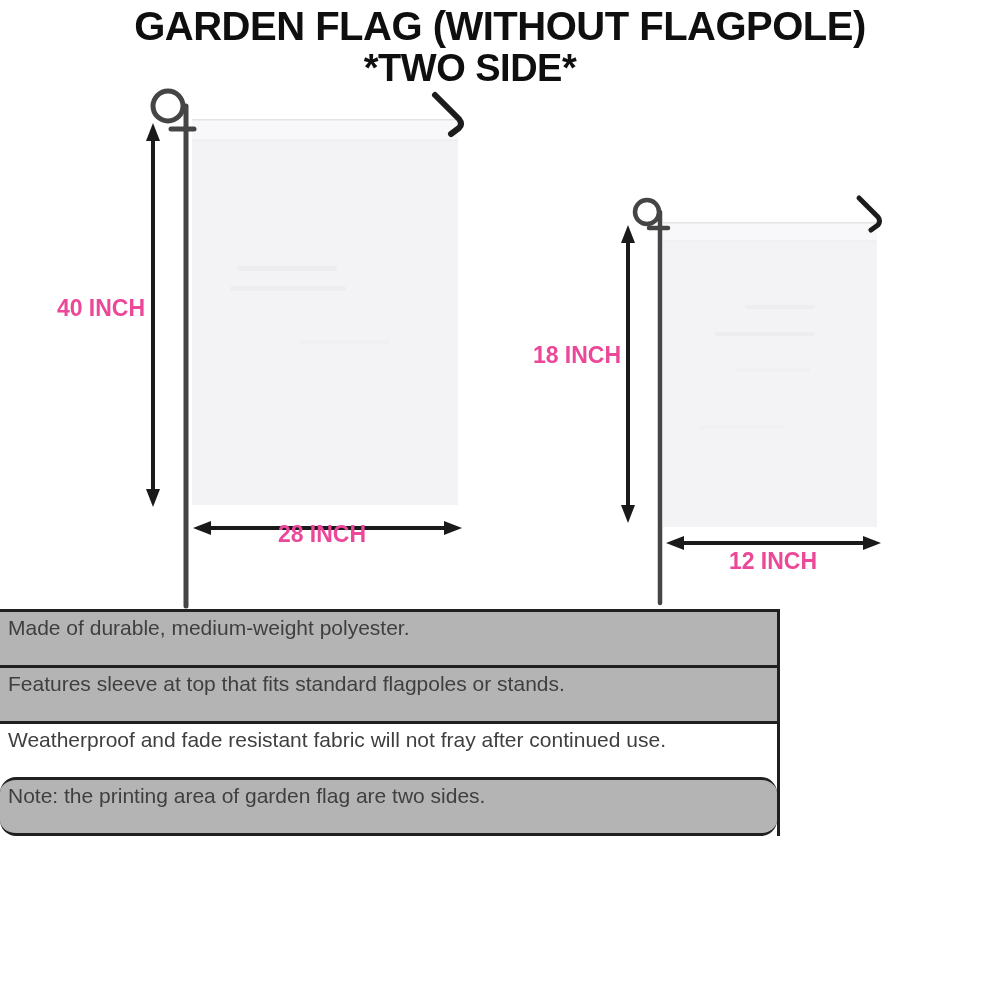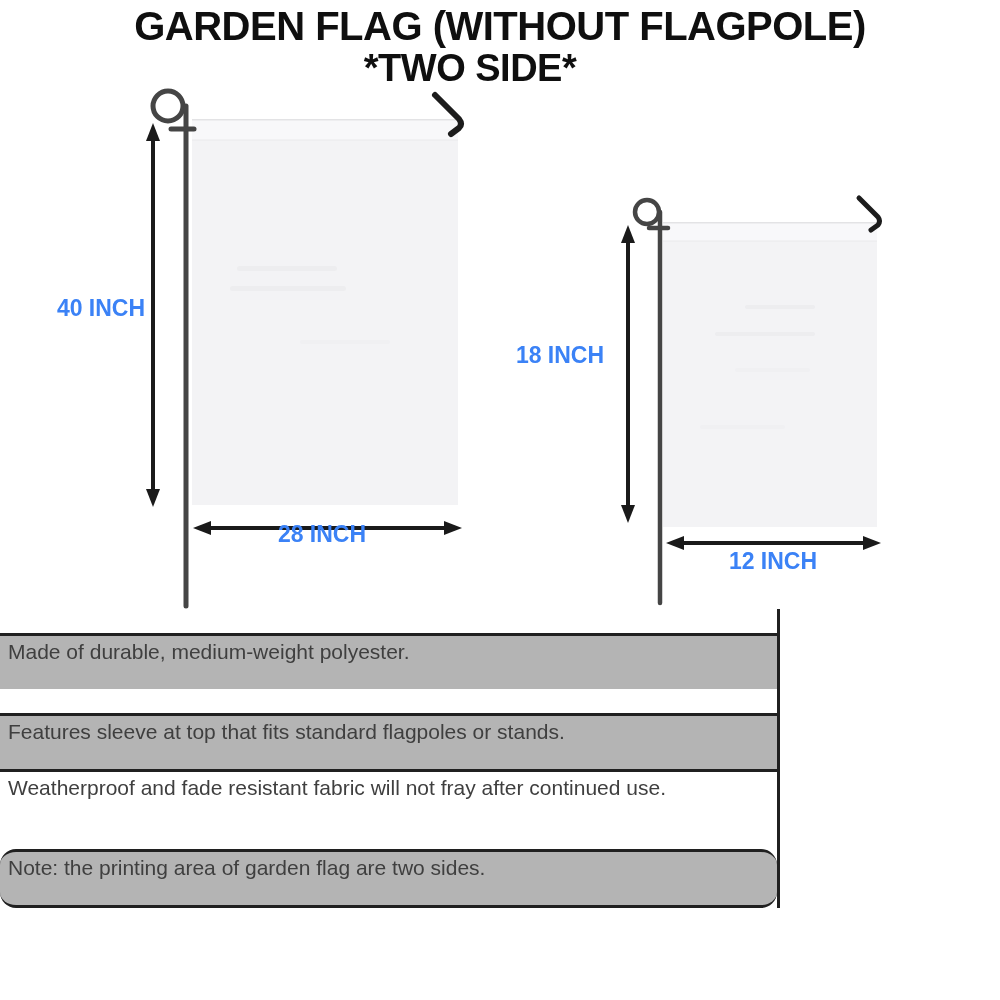--- a/index.html
+++ b/index.html
@@ -9,33 +9,33 @@
   }
   .title-block{
     position:absolute;top:6px;left:0;width:1000px;text-align:center;
     color:#0f0f0f;font-weight:800;letter-spacing:-0.5px;line-height:1.0;
   }
   .title-line1{font-size:40px;}
   .title-line2{font-size:38px;margin-top:3px;margin-left:-60px;}
   .diagram-svg{position:absolute;left:0;top:0;}
   .dim-label{
     position:absolute;transform:translate(-50%,-50%);
-    font-size:23px;font-weight:bold;color:#3b82f6;white-space:nowrap;
+    font-size:23px;font-weight:bold;color:#ec4899;white-space:nowrap;
   }
   .spec-table{
     position:absolute;left:0;top:609px;width:777px;
     border-right:3px solid #202020;
     font-size:21px;color:#3f3f3f;
   }
   .spec-row{
     height:49px;border-top:3px solid #202020;
     padding:4px 0 0 8px;background:#ffffff;
   }
   .spec-row:last-child{border-bottom:3px solid #202020;border-radius:16px;}
-  .spec-row.shaded{background:#b4b4b4;margin-top:24px;}
+  .spec-row.shaded{background:#b4b4b4;}
 </style>
 </head>
 <body>
 
 <div class="canvas">
 
   <div class="title-block">
     <div class="title-line1">GARDEN FLAG (WITHOUT FLAGPOLE)</div>
     <div class="title-line2">*TWO SIDE*</div>
   </div>
@@ -99,21 +99,21 @@
 
     <g fill="#1a1a1a">
       <line x1="681" y1="543" x2="866" y2="543" stroke="#1a1a1a" stroke-width="4"></line>
       <polygon points="666,543 684,536 684,550"></polygon>
       <polygon points="881,543 863,536 863,550"></polygon>
     </g>
   </svg>
 
   <div class="dim-label" style="left:101px;top:308px;">40 INCH</div>
   <div class="dim-label" style="left:322px;top:534px;">28 INCH</div>
-  <div class="dim-label" style="left:560px;top:355px;">18 INCH</div>
+  <div class="dim-label" style="left:577px;top:355px;">18 INCH</div>
   <div class="dim-label" style="left:773px;top:561px;">12 INCH</div>
 
   <div class="spec-table">
     <div class="spec-row shaded">
       <span>Made of durable, medium-weight polyester.</span>
     </div>
     <div class="spec-row shaded">
       <span>Features sleeve at top that fits standard flagpoles or stands.</span>
     </div>
     <div class="spec-row">

